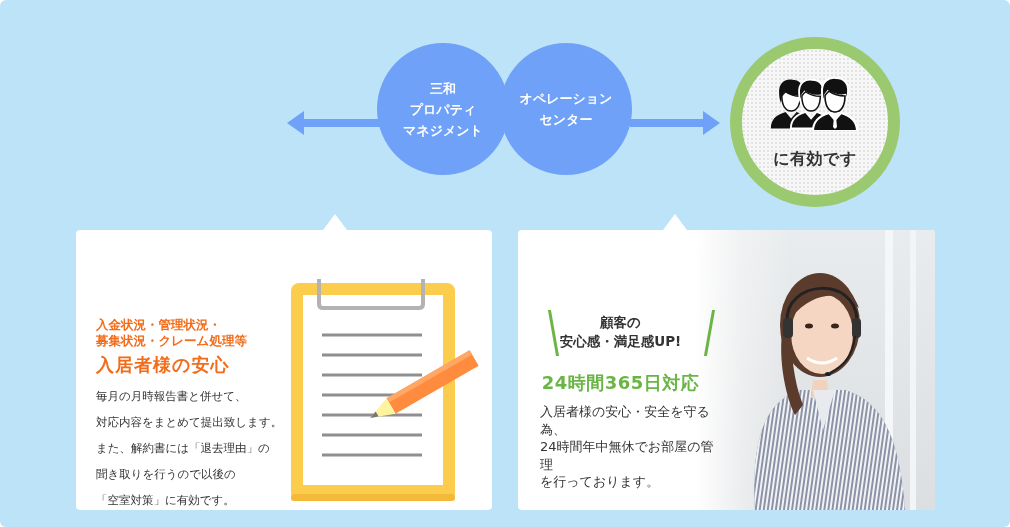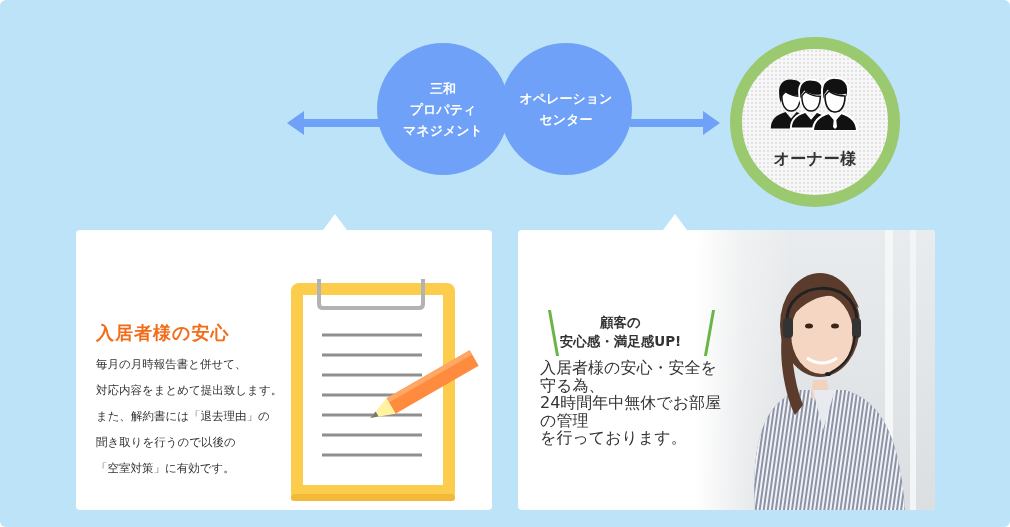--- a/index.html
+++ b/index.html
@@ -38,21 +38,21 @@
   .clipboard { position: absolute; left: 207px; top: 36px; }
 
   .photo { position: absolute; right: 0; top: 0; width: 240px; height: 280px;
     background: linear-gradient(90deg, rgba(255,255,255,1) 0%, rgba(245,245,245,0.6) 20%, rgba(225,228,230,0) 40%), linear-gradient(180deg, #e9ecee 0%, #dcdfe2 100%); }
   .right-text { position: absolute; left: 0; top: 80px; width: 205px; text-align: center; }
   .slash { position: absolute; top: 0; width: 3px; height: 46px; background: #6ab545; }
   .slash-l { left: 34px; transform: skewX(10deg); }
   .slash-r { left: 190px; transform: skewX(-10deg); }
   .catch { color: #333; font-size: 13.5px; font-weight: bold; line-height: 19px; padding-top: 3px; }
   .title-green { color: #6ab545; font-size: 18px; font-weight: bold; margin-top: 20px; letter-spacing: 0.5px; }
-  .body-text-r { color: #333; font-size: 16px; line-height: 17.5px; margin-top: 8px; white-space: pre-line; text-align: left; padding-left: 22px; }
+  .body-text-r { color: #333; font-size: 13px; line-height: 17.5px; margin-top: 8px; white-space: pre-line; text-align: left; padding-left: 22px; }
 </style>
 </head>
 <body>
 
 <div class="stage">
 
   <div class="arrow-line arrow-left-line"></div>
   <div class="arrow-head-left"></div>
   <div class="arrow-line arrow-right-line"></div>
   <div class="arrow-head-right"></div>
@@ -83,28 +83,30 @@
         </g>
         <g transform="translate(42,0)">
           <path d="M11 18 C10 6 18 2 25 3 C33 3 38 8 37 18 L35 28 L34 20 C30 21 22 20 17 16 C15 18 14 20 14 22 L13 28 C12 26 11 22 11 18 Z" fill="#111" stroke="#fff" stroke-width="2"></path>
           <path d="M14 21 C14 31 18 37 24 37 C30 37 34 31 34 21 C29 21 22 19 18 16 C16 18 14 20 14 21 Z" fill="#fff" stroke="#111" stroke-width="1.6"></path>
           <path d="M2 56 C2 46 8 41 18 38 L24 45 L30 38 C40 41 46 46 46 56 Z" fill="#111" stroke="#fff" stroke-width="2"></path>
           <path d="M19 38 L24 44 L29 38 L27 37 L24 40 L21 37 Z" fill="#fff"></path>
           <path d="M23 42 L25 42 L26 52 L24 54 L22 52 Z" fill="#fff"></path>
         </g>
       </svg>
     </div>
-    <div class="role-label">オーナー様</div>
+    <div class="role-label">に有効です</div>
   </div>
 
   <div class="card-tab tab-left"></div>
   <div class="card-tab tab-right"></div>
 
   <div class="card card-left">
     <div class="left-text">
+      <div class="sub-orange" style="white-space:pre-line;">入金状況・管理状況・
+募集状況・クレーム処理等</div>
       <div class="title-orange">入居者様の安心</div>
       <div class="body-text">毎月の月時報告書と併せて、
 対応内容をまとめて提出致します。
 また、解約書には「退去理由」の
 聞き取りを行うので以後の
 「空室対策」に有効です。</div>
     </div>
     <div class="clipboard">
       <svg width="200" height="240" viewBox="0 0 200 240">
         <rect x="8" y="17" width="164" height="218" rx="8" fill="#fccd4d"></rect>
@@ -158,19 +160,20 @@
         <path d="M118 160 L128 200 L140 160" fill="#e8eaf0"></path>
       </svg>
     </div>
     <div class="right-text">
       <div style="position:relative;">
         <span class="slash slash-l"></span>
         <div class="catch" style="white-space:pre-line;">顧客の
 安心感・満足感UP!</div>
         <span class="slash slash-r"></span>
       </div>
+      <div class="title-green">24時間365日対応</div>
       <div class="body-text-r">入居者様の安心・安全を守る為、
 24時間年中無休でお部屋の管理
 を行っております。</div>
     </div>
   </div>
 
 </div>
 
 </body></html>

